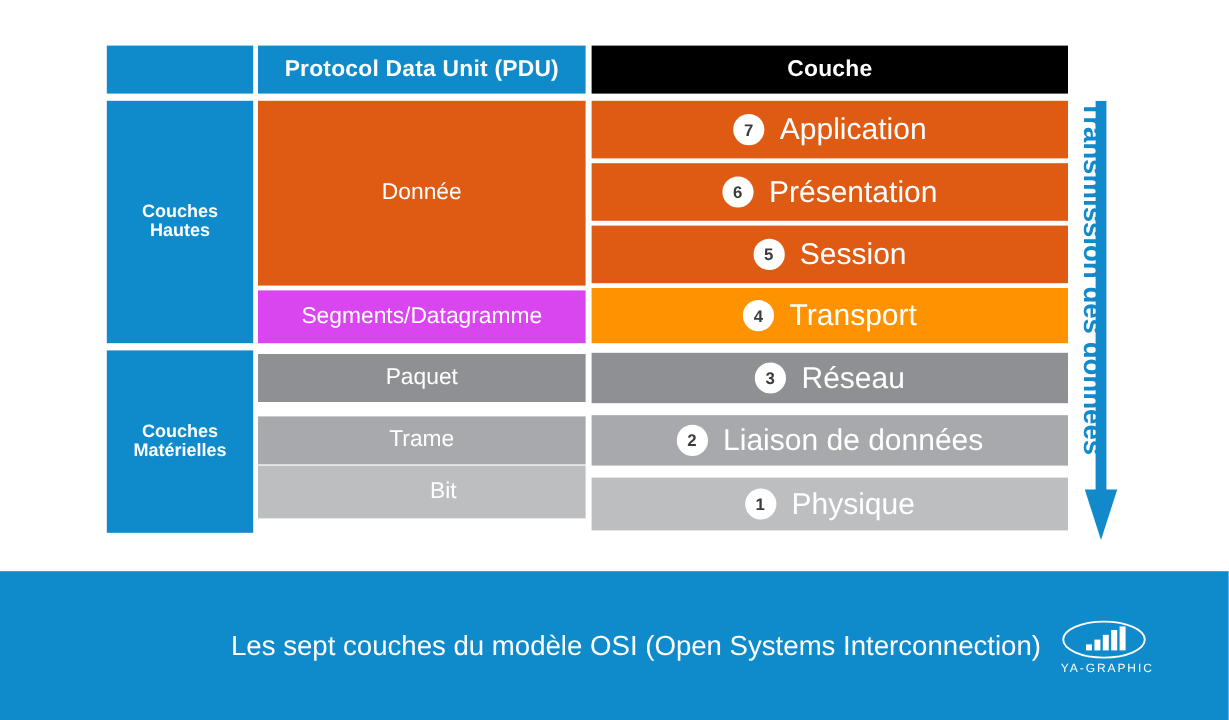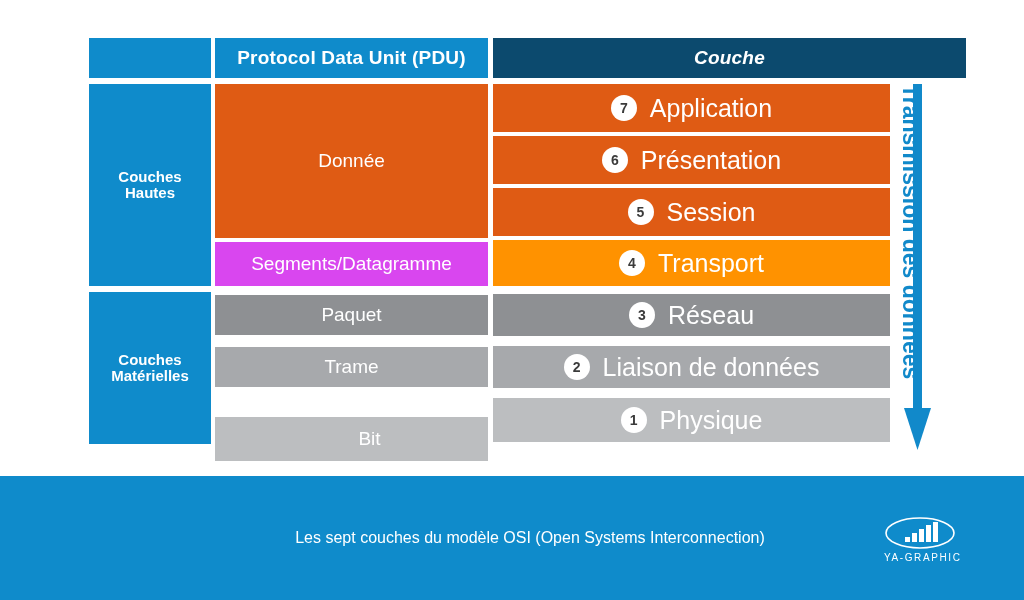--- a/index.html
+++ b/index.html
@@ -90,21 +90,21 @@
     left: 0; top: 476px;
     width: 1024px; height: 124px;
     background: #0F8BCB;
   }
   #footer-caption {
     position: absolute;
     left: 0; top: 0;
     width: 1024px; height: 124px;
     display: flex; align-items: center; justify-content: center;
     color: #ffffff;
-    font-size: 16px;
+    font-size: 23px;
     white-space: nowrap;
     padding-left: 36px;
   }
   #logo {
     position: absolute;
     right: 48px;
     top: 40px;
     width: 92px; height: 52px;
     display: flex; flex-direction: column; align-items: flex-start;
   }
@@ -122,21 +122,21 @@
 <div id="stage">
 
   <div class="cell hdr" id="hdr-corner" style="left:89px; top:38px; width:122px; height:40px; background:#0F8BCB;">
     <span></span>
   </div>
 
   <div class="cell hdr" style="left:215px; top:38px; width:273px; height:40px; background:#0F8BCB;">
     <span>Protocol Data Unit (PDU)</span>
   </div>
 
-  <div class="cell hdr" style="left:493px; top:38px; width:473px; height:40px; background:#0c4a6e;font-style:italic;">
+  <div class="cell hdr" style="left:493px; top:38px; width:397px; height:40px; background:#000000;">
     <span>Couche</span>
   </div>
 
   <div class="cell side" style="left:89px; top:84px; width:122px; height:202px; background:#0F8BCB;">
     <span>Couches</span>
     <span>Hautes</span>
   </div>
 
   <div class="cell side" style="left:89px; top:292px; width:122px; height:152px; background:#0F8BCB;">
     <span>Couches</span>
@@ -152,21 +152,21 @@
   </div>
 
   <div class="cell pdu" style="left:215px; top:295px; width:273px; height:40px; background:#8E9093;">
     <span>Paquet</span>
   </div>
 
   <div class="cell pdu" style="left:215px; top:347px; width:273px; height:40px; background:#A7A9AC;">
     <span>Trame</span>
   </div>
 
-  <div class="cell pdu" style="left:215px; top:417px; width:273px; height:44px; background:#BCBEC0;padding-left:36px;">
+  <div class="cell pdu" style="left:215px; top:388px; width:273px; height:44px; background:#BCBEC0;padding-left:36px;">
     <span>Bit</span>
   </div>
 
   <div class="cell layer" style="left:493px; top:84px; width:397px; height:48px; background:#DF5B14;">
     <div class="layer-inner">
       <span class="num">7</span>
       <span class="lname">Application</span>
     </div>
   </div>
 

